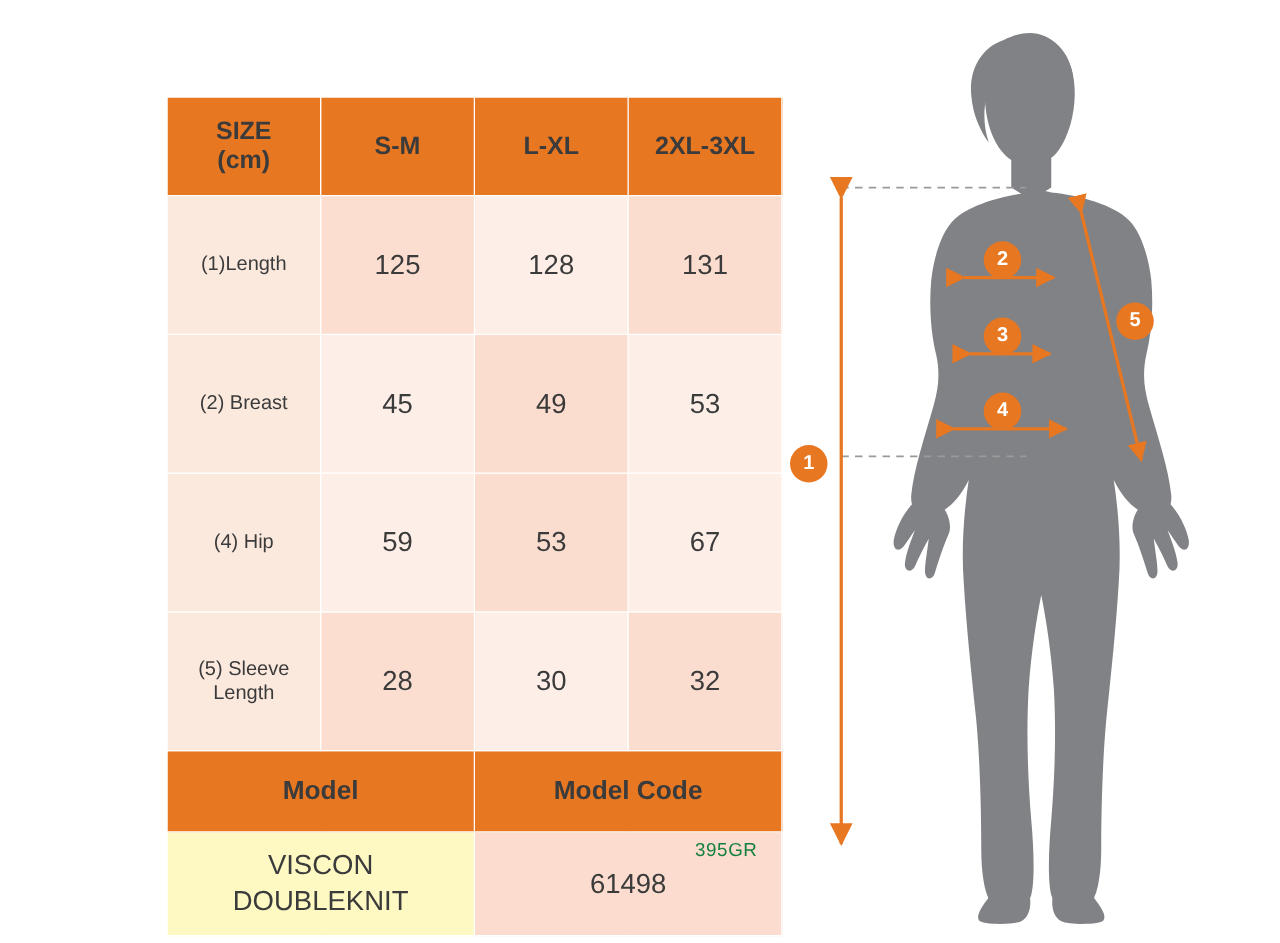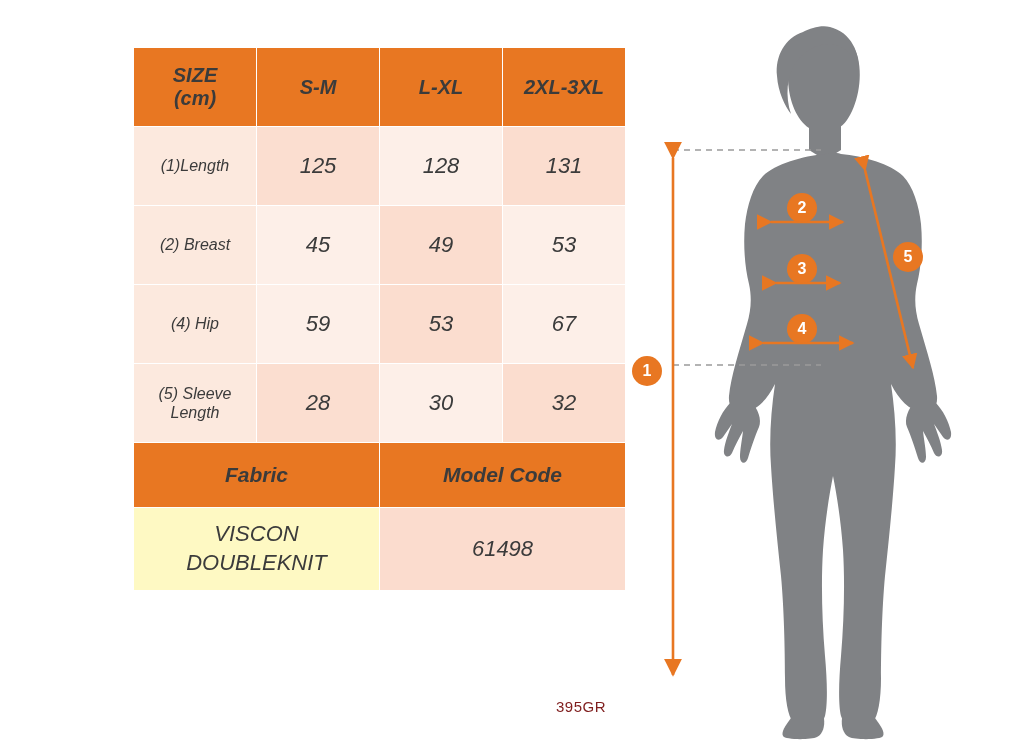--- a/index.html
+++ b/index.html
@@ -12,46 +12,45 @@
     height: 754px;
     position: relative;
     font-family: "Liberation Sans", sans-serif;
     overflow: hidden;
   }
 
   
   #size-table {
     position: absolute;
     left: 133px;
-    top: 47px;
+    top: 77px;
     width: 480px;
     border-collapse: collapse;
     table-layout: fixed;
-    font-style: italic;
   }
   #size-table td, #size-table th {
     border: 1px solid #ffffff;
     text-align: center;
     vertical-align: middle;
     color: #3b3b3b;
   }
   .hdr-cell {
     background: #e87722;
     color: #ffffff;
     font-size: 20px;
     font-weight: bold;
     height: 76px;
     line-height: 1.15;
   }
   .row-label {
     background: #fce9de;
     font-size: 16px;
     height: 78px;
     line-height: 1.2;
-    padding: 0 4px;
+    padding: 16px 4px;
   }
   .val-a { background: #fbded0; font-size: 22px; margin-top: 24px; }
   .val-b { background: #fdefe8; font-size: 22px; }
   .val-c { background: #fbddcf; font-size: 22px; }
 
   .fabric-hdr {
     background: #e87722;
     color: #ffffff;
     font-size: 21px;
     font-weight: bold;
@@ -65,23 +64,23 @@
   }
   .model-val {
     background: #fbdcce;
     font-size: 22px;
     height: 80px;
   }
 
   #gram-label {
     position: absolute;
     left: 556px;
-    top: 698px;
+    top: 672px;
     font-size: 15px;
-    color: #7f1d1d;
+    color: #15803d;
     letter-spacing: .5px;
   }
 
   
   #figure-panel {
     position: absolute;
     left: 625px;
     top: 10px;
     width: 390px;
     height: 734px;
@@ -149,21 +148,21 @@
     <td class="row-label">
       <div>(5) Sleeve</div>
       <div>Length</div>
     </td>
     <td class="val-a">28</td>
     <td class="val-b">30</td>
     <td class="val-c">32</td>
   </tr>
 
   <tr>
-    <td class="fabric-hdr" colspan="2">Fabric</td>
+    <td class="fabric-hdr" colspan="2">Model</td>
     <td class="fabric-hdr" colspan="2">Model Code</td>
   </tr>
 
   <tr>
     <td class="fabric-val" colspan="2">
       <div>VISCON</div>
       <div>DOUBLEKNIT</div>
     </td>
     <td class="model-val" colspan="2">61498</td>
   </tr>

